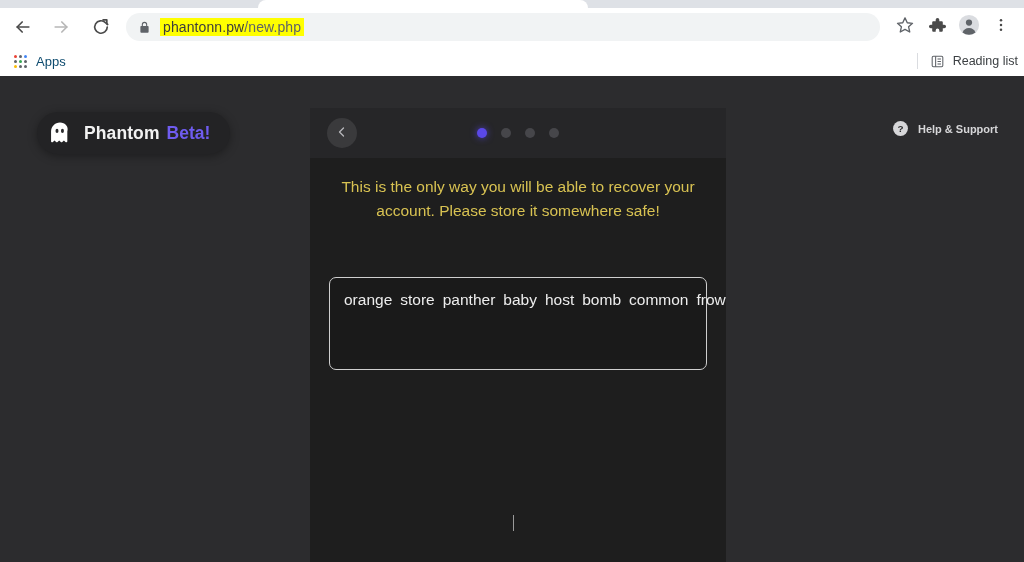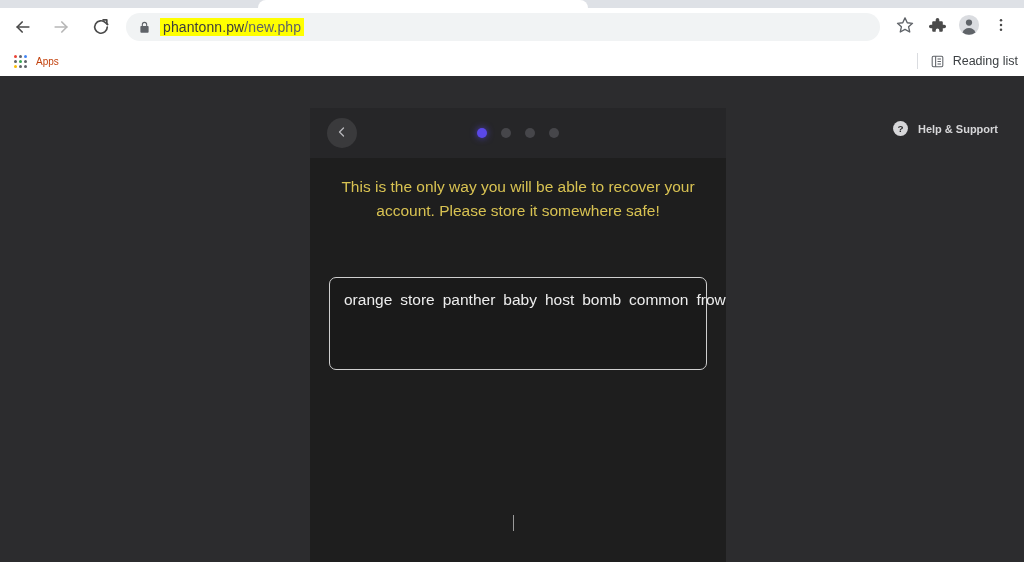--- a/index.html
+++ b/index.html
@@ -92,21 +92,21 @@
     grid-template-columns: repeat(3, 3px);
     grid-template-rows: repeat(3, 3px);
     gap: 2px;
     margin-right: 9px;
   }
   #apps-grid i { display:block; width:3px; height:3px; border-radius:50%; background:#5f6368; }
   #apps-grid i:nth-child(1){background:#ea4335;}
   #apps-grid i:nth-child(3){background:#4285f4;}
   #apps-grid i:nth-child(5){background:#34a853;}
   #apps-grid i:nth-child(7){background:#fbbc05;}
-  #apps-label { font-size: 10px; color: #c2410c; }
+  #apps-label { font-size: 13px; color: #0c4a6e; }
 
   #reading-list {
     position: absolute; right: 6px; top: 46px;
     height: 30px;
     display: flex; align-items: center;
   }
   #rl-divider { width:1px; height:16px; background:#dadce0; margin-right:12px; }
   #rl-icon { margin-right: 8px; display:flex; }
   #rl-label { font-size: 12.5px; color: #3c4043; }
 
@@ -324,20 +324,31 @@
         <line x1="12" y1="12" x2="17.5" y2="12"></line>
         <line x1="12" y1="16" x2="17.5" y2="16"></line>
       </svg>
     </span>
     <span id="rl-label">Reading list</span>
   </div>
 </div>
 
 <div id="page">
 
+  <div id="brand-pill">
+    <span id="ghost-icon">
+      <svg width="26" height="26" viewBox="0 0 32 32">
+        <path d="M16 3C9.7 3 5 7.9 5 14.3V26c0 1.2 1.4 1.8 2.3 1l1.9-1.8 2 1.9a1.3 1.3 0 0 0 1.8 0l2-1.9 2 1.9a1.3 1.3 0 0 0 1.8 0l2-1.9 1.9 1.8c.9.8 2.3.2 2.3-1V14.3C27 7.9 22.3 3 16 3z" fill="#ffffff"></path>
+        <ellipse cx="12.3" cy="13.4" rx="1.85" ry="2.5" fill="#2b2b2d"></ellipse>
+        <ellipse cx="19" cy="13.4" rx="1.85" ry="2.5" fill="#2b2b2d"></ellipse>
+      </svg>
+    </span>
+    <span id="brand-name">Phantom</span>
+    <span id="brand-beta">Beta!</span>
+  </div>
 
   <div id="help-support">
     <span id="help-icon">
       <svg width="17" height="17" viewBox="0 0 24 24">
         <circle cx="12" cy="12" r="10.5" fill="#d7d7d9"></circle>
         <text x="12" y="16.6" text-anchor="middle" font-family="Liberation Sans, sans-serif" font-size="14" font-weight="700" fill="#2c2c2e">?</text>
       </svg>
     </span>
     <span id="help-label">Help &amp; Support</span>
   </div>

